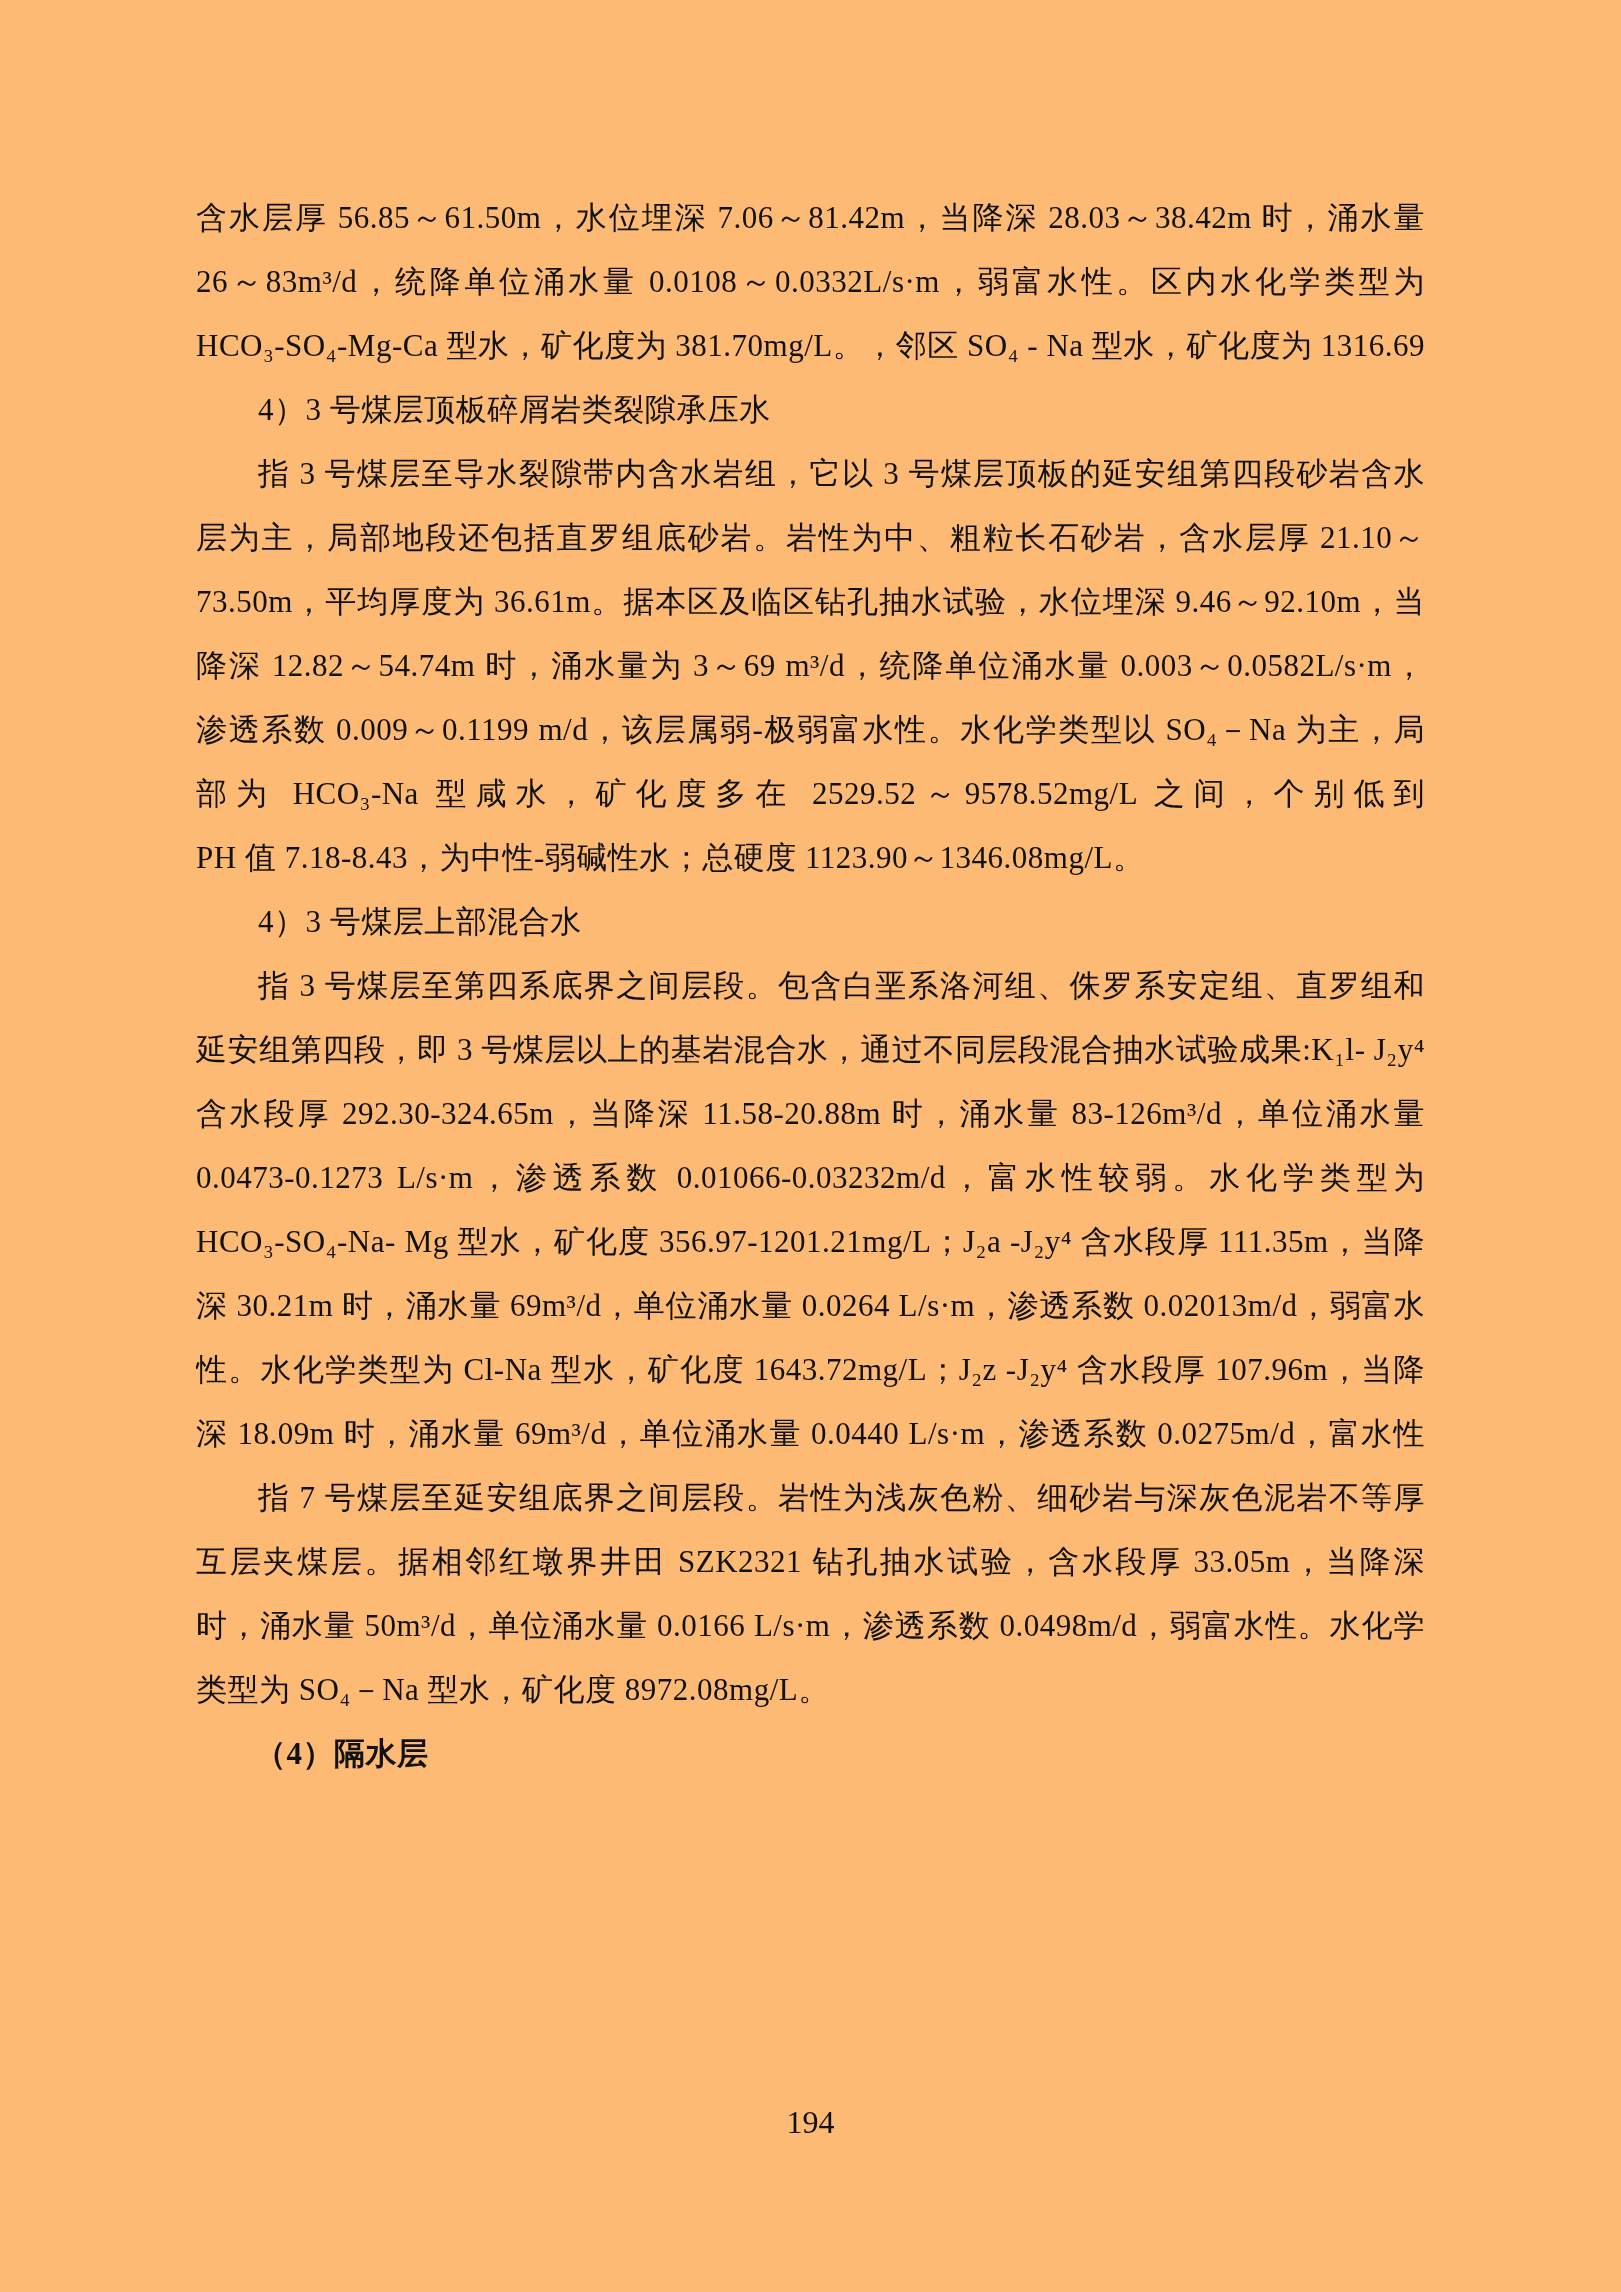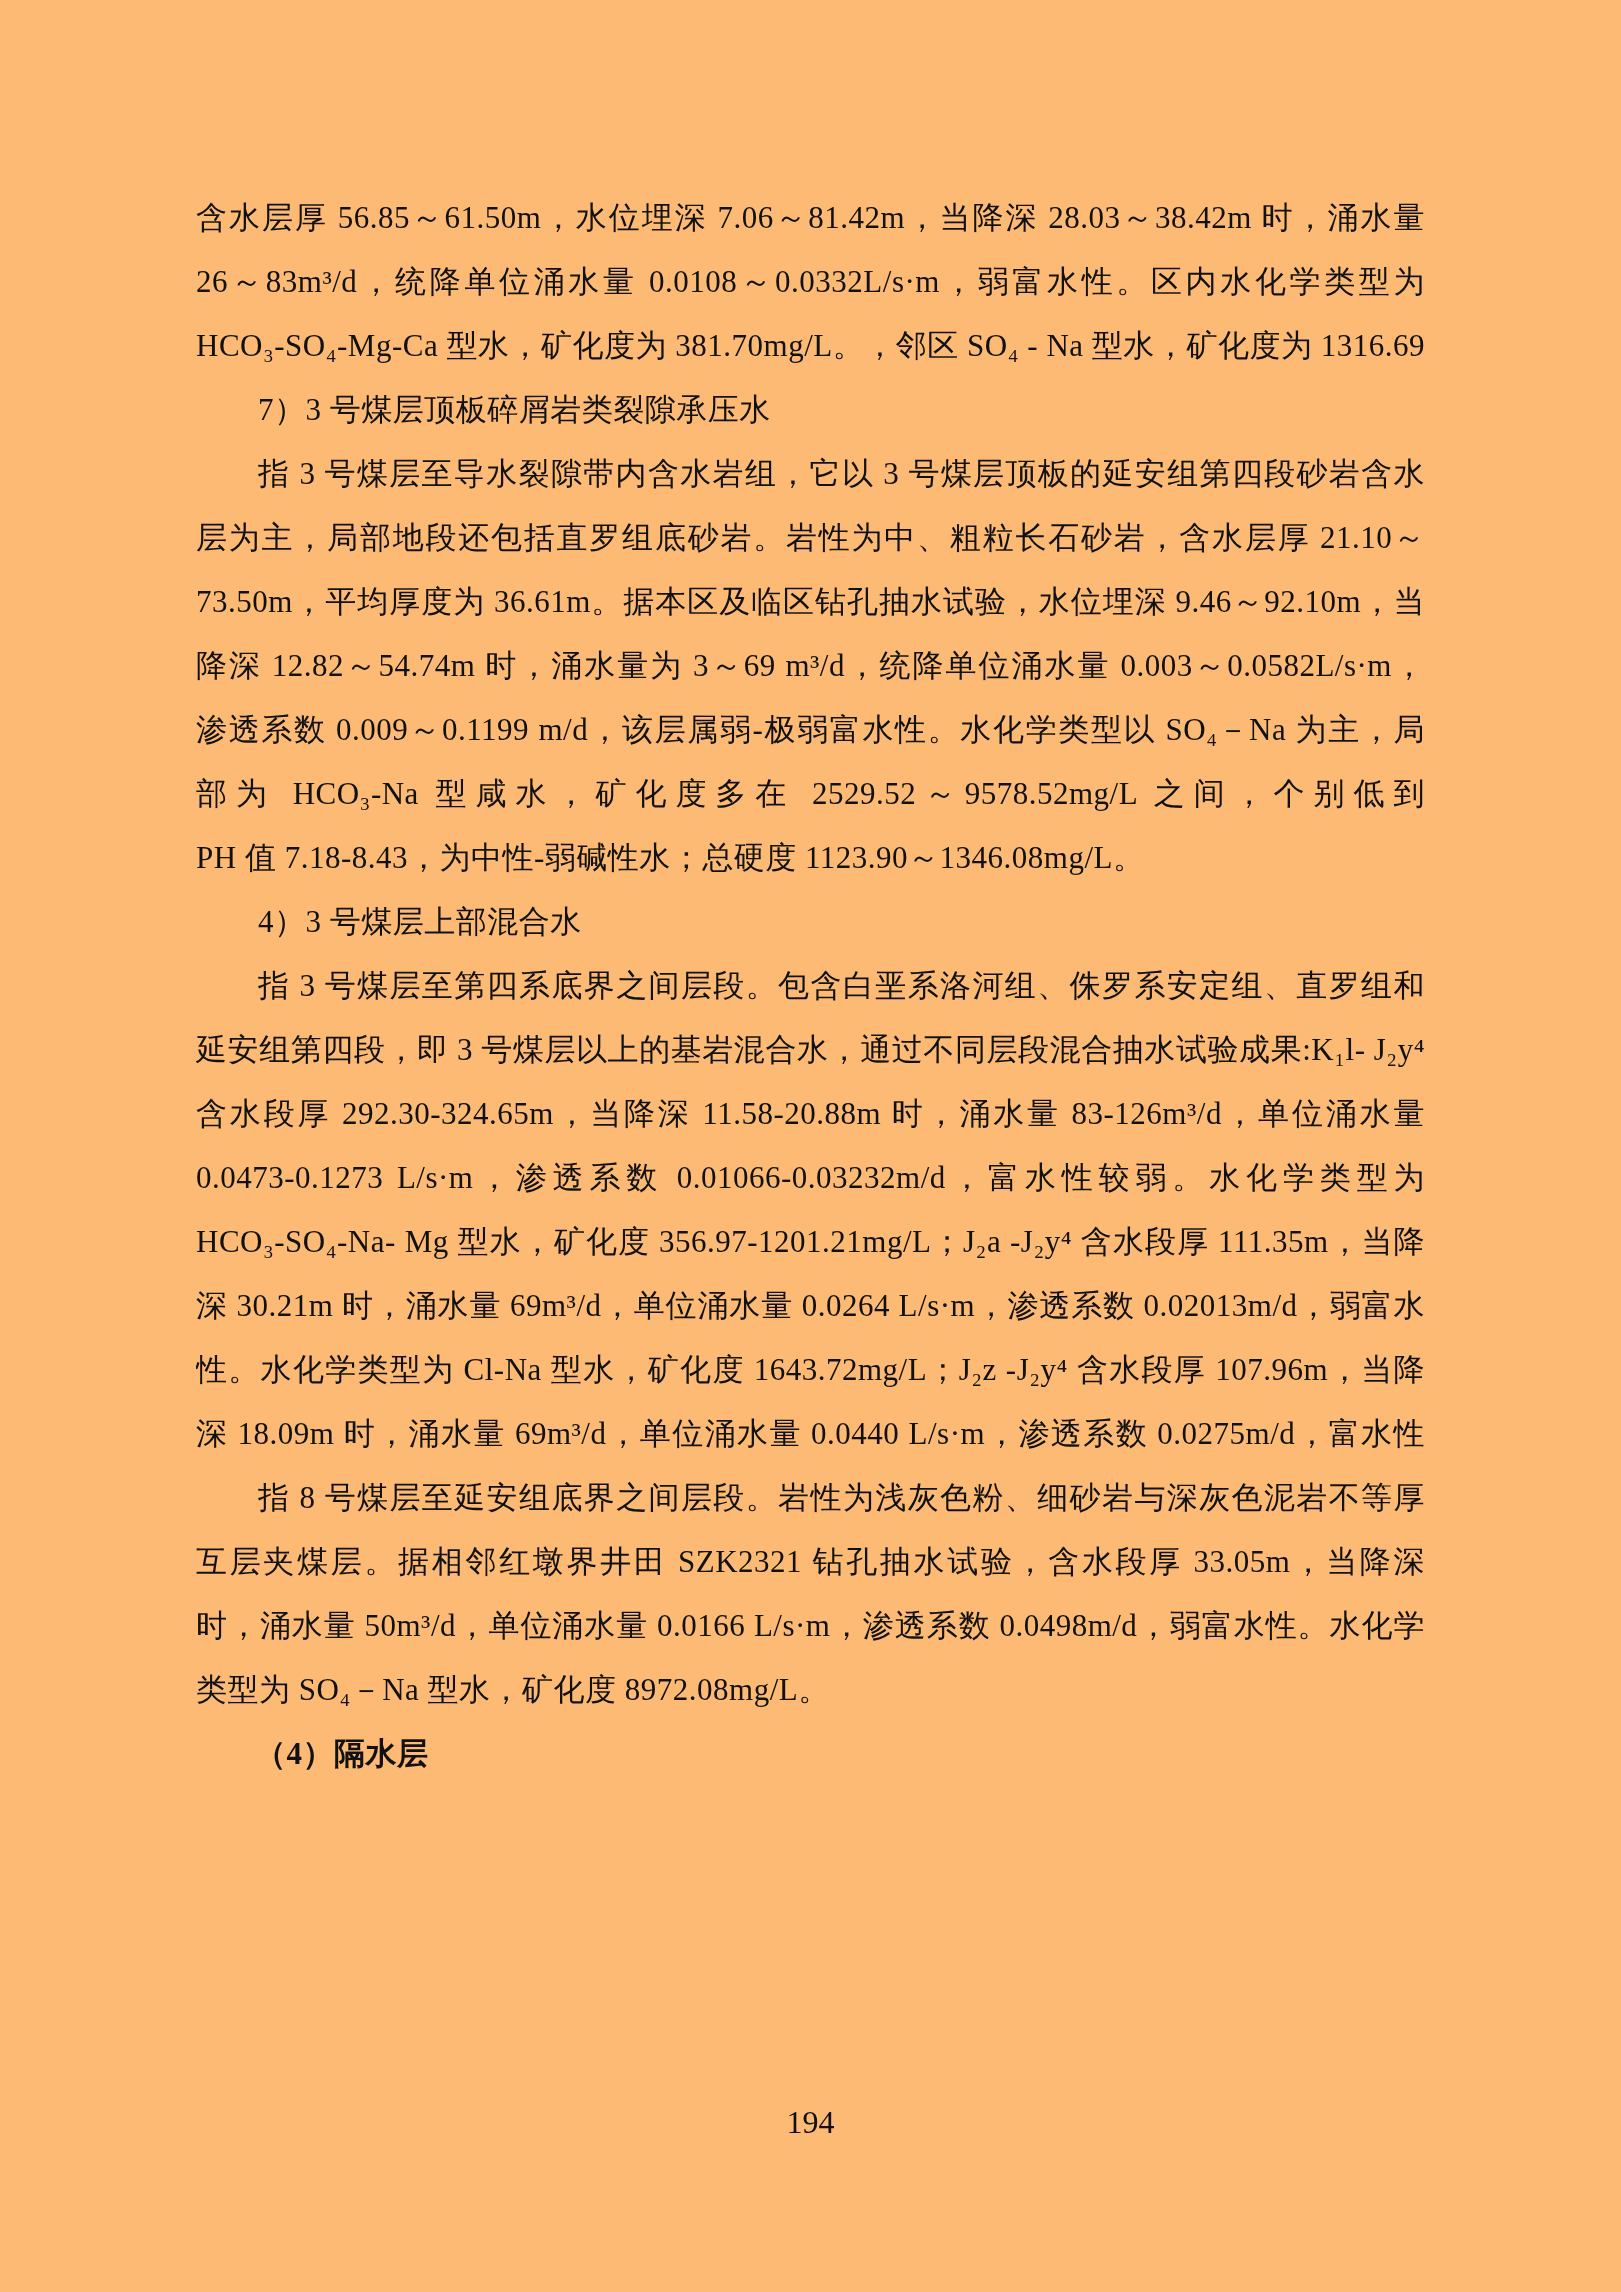--- a/index.html
+++ b/index.html
@@ -75,38 +75,38 @@
   }
 </style>
 </head>
 <body>
 
 <div class="page">
   <div class="text-block" id="text-block">
       <div class="line fill">含水层厚 56.85～61.50m，水位埋深 7.06～81.42m，当降深 28.03～38.42m 时，涌水量</div>
       <div class="line fill">26～83m³/d，统降单位涌水量 0.0108～0.0332L/s·m，弱富水性。区内水化学类型为</div>
       <div class="line fill">HCO₃-SO₄-Mg-Ca 型水，矿化度为 381.70mg/L。，邻区 SO₄ - Na 型水，矿化度为 1316.69～</div>
-      <div class="line head">7）3 号煤层顶板碎屑岩类裂隙承压水</div>
+      <div class="line head">4）3 号煤层顶板碎屑岩类裂隙承压水</div>
       <div class="line firstfill">指 3 号煤层至导水裂隙带内含水岩组，它以 3 号煤层顶板的延安组第四段砂岩含水</div>
       <div class="line fill">层为主，局部地段还包括直罗组底砂岩。岩性为中、粗粒长石砂岩，含水层厚 21.10～</div>
       <div class="line fill">73.50m，平均厚度为 36.61m。据本区及临区钻孔抽水试验，水位埋深 9.46～92.10m，当</div>
       <div class="line fill">降深 12.82～54.74m 时，涌水量为 3～69 m³/d，统降单位涌水量 0.003～0.0582L/s·m，</div>
       <div class="line fill">渗透系数 0.009～0.1199 m/d，该层属弱-极弱富水性。水化学类型以 SO₄－Na 为主，局</div>
       <div class="line fill">部为 HCO₃-Na 型咸水，矿化度多在 2529.52～9578.52mg/L 之间，个别低到 473.55mg/L，；</div>
       <div class="line end">PH 值 7.18-8.43，为中性-弱碱性水；总硬度 1123.90～1346.08mg/L。</div>
       <div class="line head">4）3 号煤层上部混合水</div>
       <div class="line firstfill">指 3 号煤层至第四系底界之间层段。包含白垩系洛河组、侏罗系安定组、直罗组和</div>
       <div class="line fill">延安组第四段，即 3 号煤层以上的基岩混合水，通过不同层段混合抽水试验成果:K₁l- J₂y⁴</div>
       <div class="line fill">含水段厚 292.30-324.65m，当降深 11.58-20.88m 时，涌水量 83-126m³/d，单位涌水量</div>
       <div class="line fill">0.0473-0.1273 L/s·m，渗透系数 0.01066-0.03232m/d，富水性较弱。水化学类型为</div>
       <div class="line fill">HCO₃-SO₄-Na- Mg 型水，矿化度 356.97-1201.21mg/L；J₂a -J₂y⁴ 含水段厚 111.35m，当降</div>
       <div class="line fill">深 30.21m 时，涌水量 69m³/d，单位涌水量 0.0264 L/s·m，渗透系数 0.02013m/d，弱富水</div>
       <div class="line fill">性。水化学类型为 Cl-Na 型水，矿化度 1643.72mg/L；J₂z -J₂y⁴ 含水段厚 107.96m，当降</div>
       <div class="line fill">深 18.09m 时，涌水量 69m³/d，单位涌水量 0.0440 L/s·m，渗透系数 0.0275m/d，富水性</div>
-      <div class="line firstfill">指 8 号煤层至延安组底界之间层段。岩性为浅灰色粉、细砂岩与深灰色泥岩不等厚</div>
+      <div class="line firstfill">指 7 号煤层至延安组底界之间层段。岩性为浅灰色粉、细砂岩与深灰色泥岩不等厚</div>
       <div class="line fill">互层夹煤层。据相邻红墩界井田 SZK2321 钻孔抽水试验，含水段厚 33.05m，当降深 34.81m</div>
       <div class="line fill">时，涌水量 50m³/d，单位涌水量 0.0166 L/s·m，渗透系数 0.0498m/d，弱富水性。水化学</div>
       <div class="line end">类型为 SO₄－Na 型水，矿化度 8972.08mg/L。</div>
       <div class="line headb">（4）隔水层</div>
     </div>
   <div class="page-footer">194</div>
 </div>
 
 
 </body></html>

